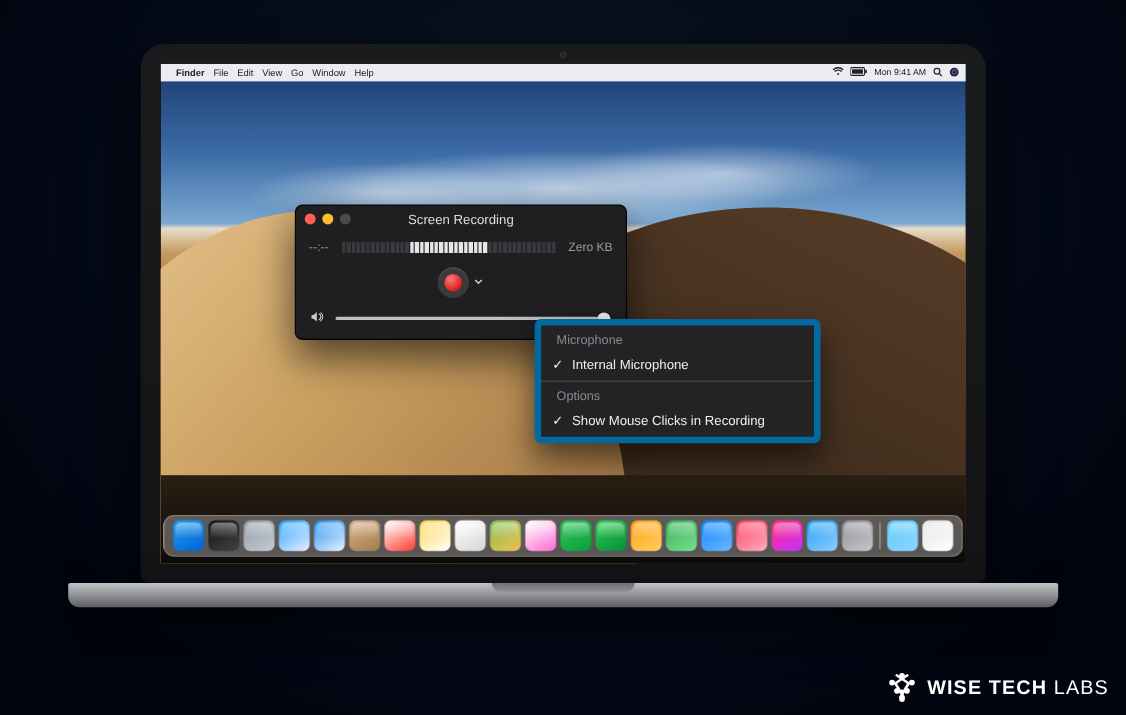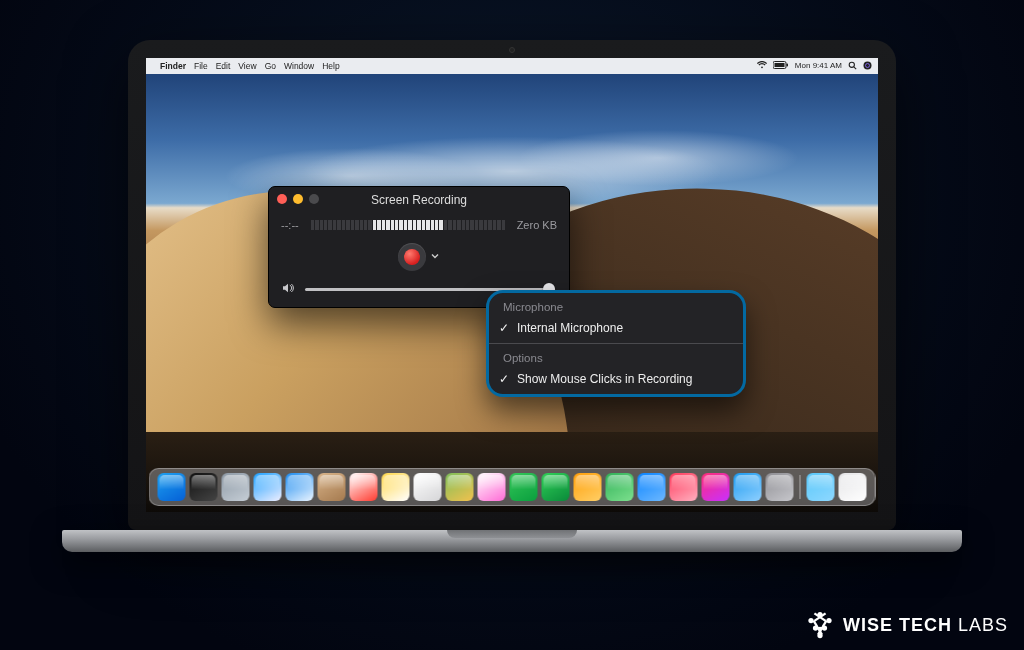--- a/index.html
+++ b/index.html
@@ -265,22 +265,22 @@
     box-shadow: 0 1px 2px rgba(0,0,0,.5);
   }
 
   
   .dropdown {
     position: absolute;
     left: 340px;
     top: 232px;
     width: 260px;
     background: #232326;
-    border: 3px solid #0369a1;
-    border-radius: 17px;
+    border: 6px solid #0369a1;
+    border-radius: 6px;
     box-shadow: 0 14px 28px rgba(0,0,0,.55);
     z-index: 30;
     padding: 4px 0;
     font-size: 12px;
     color: #eee;
   }
   .dd-header {
     color: #8a8a90;
     padding: 4px 14px;
     font-size: 11.5px;

